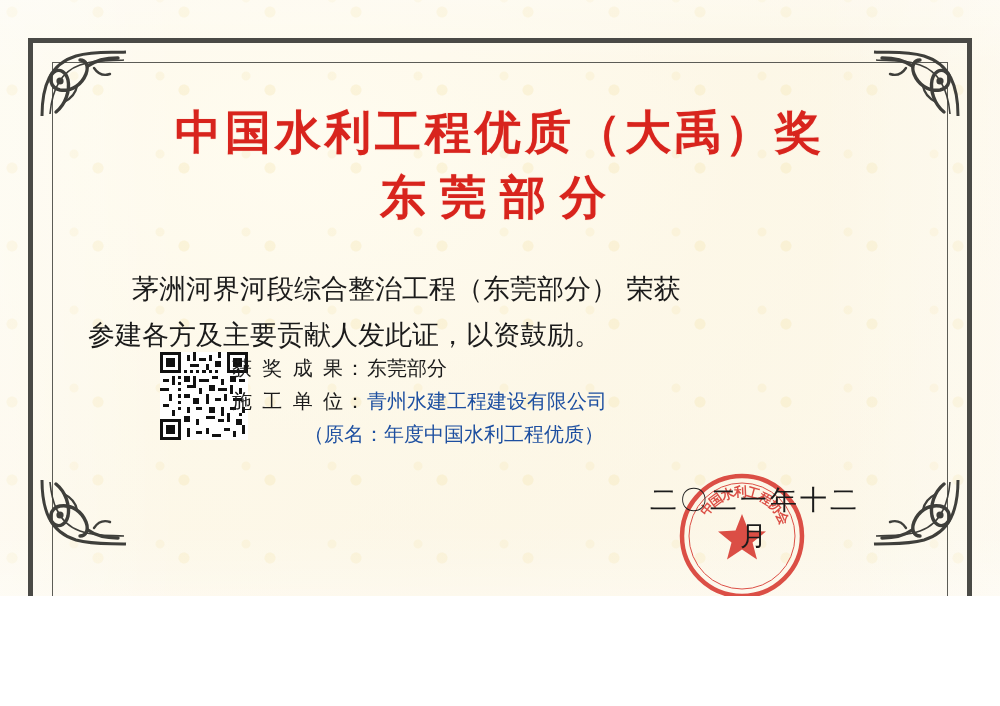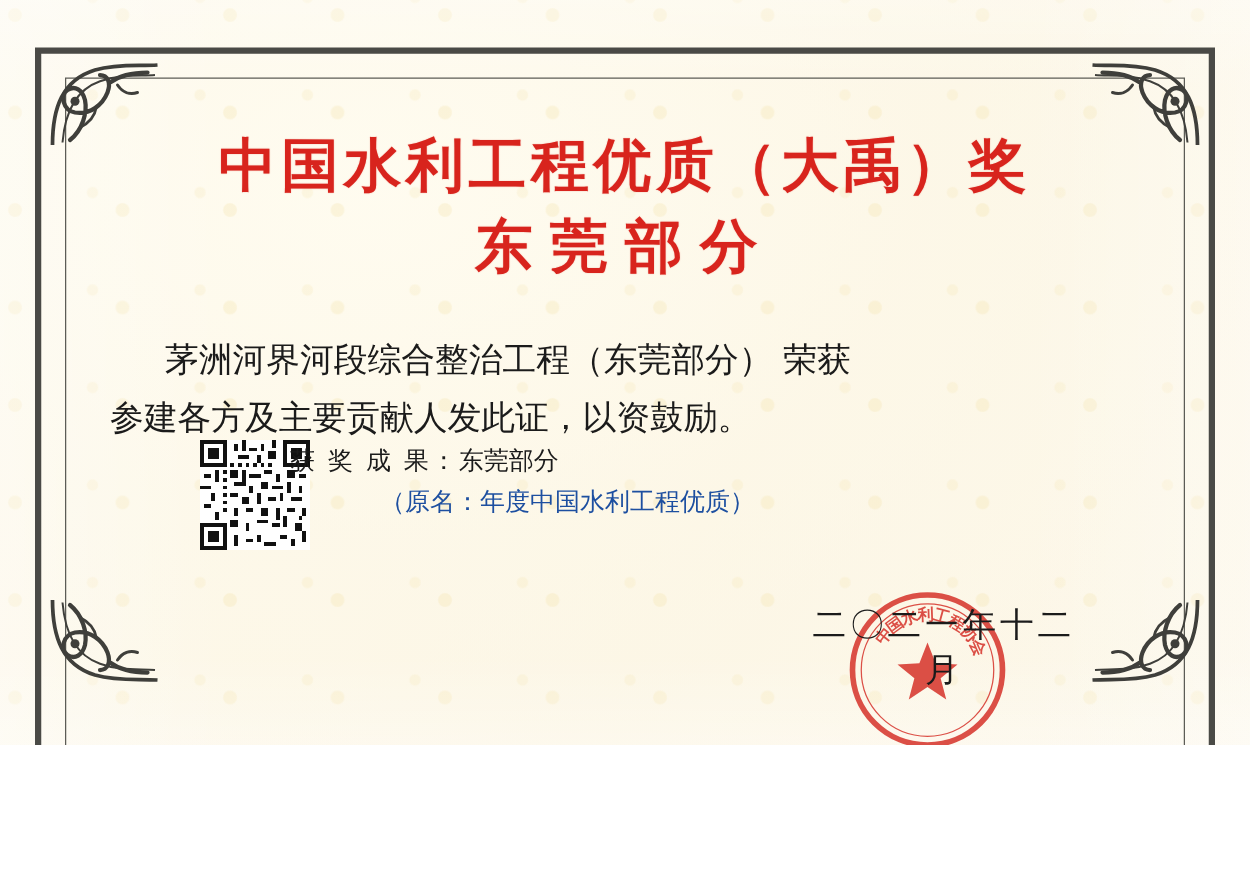--- a/index.html
+++ b/index.html
@@ -331,20 +331,23 @@
         <rect x="22" y="20" width="1" height="1"></rect>
           <rect x="26" y="20" width="1" height="1"></rect>
       </g>
     </svg>
   </div>
 
   <div id="details">
     <div class="detail-row">
       <span class="detail-label">获 奖 成 果：</span><span>东莞部分</span>
     </div>
+    <div class="detail-row">
+      <span class="detail-label">施 工 单 位：</span><span class="detail-value-blue">青州水建工程建设有限公司</span>
+    </div>
     <div class="detail-row detail-indent">
       <span class="detail-value-blue">（原名：年度中国水利工程优质）</span>
     </div>
   </div>
 
   <div id="seal">
     <svg width="132" height="132" viewBox="0 0 132 132">
       <g opacity="0.82">
         <circle cx="66" cy="66" r="60" fill="none" stroke="#d42a22" stroke-width="4.5"></circle>
         <circle cx="66" cy="66" r="53" fill="none" stroke="#d42a22" stroke-width="1"></circle>

